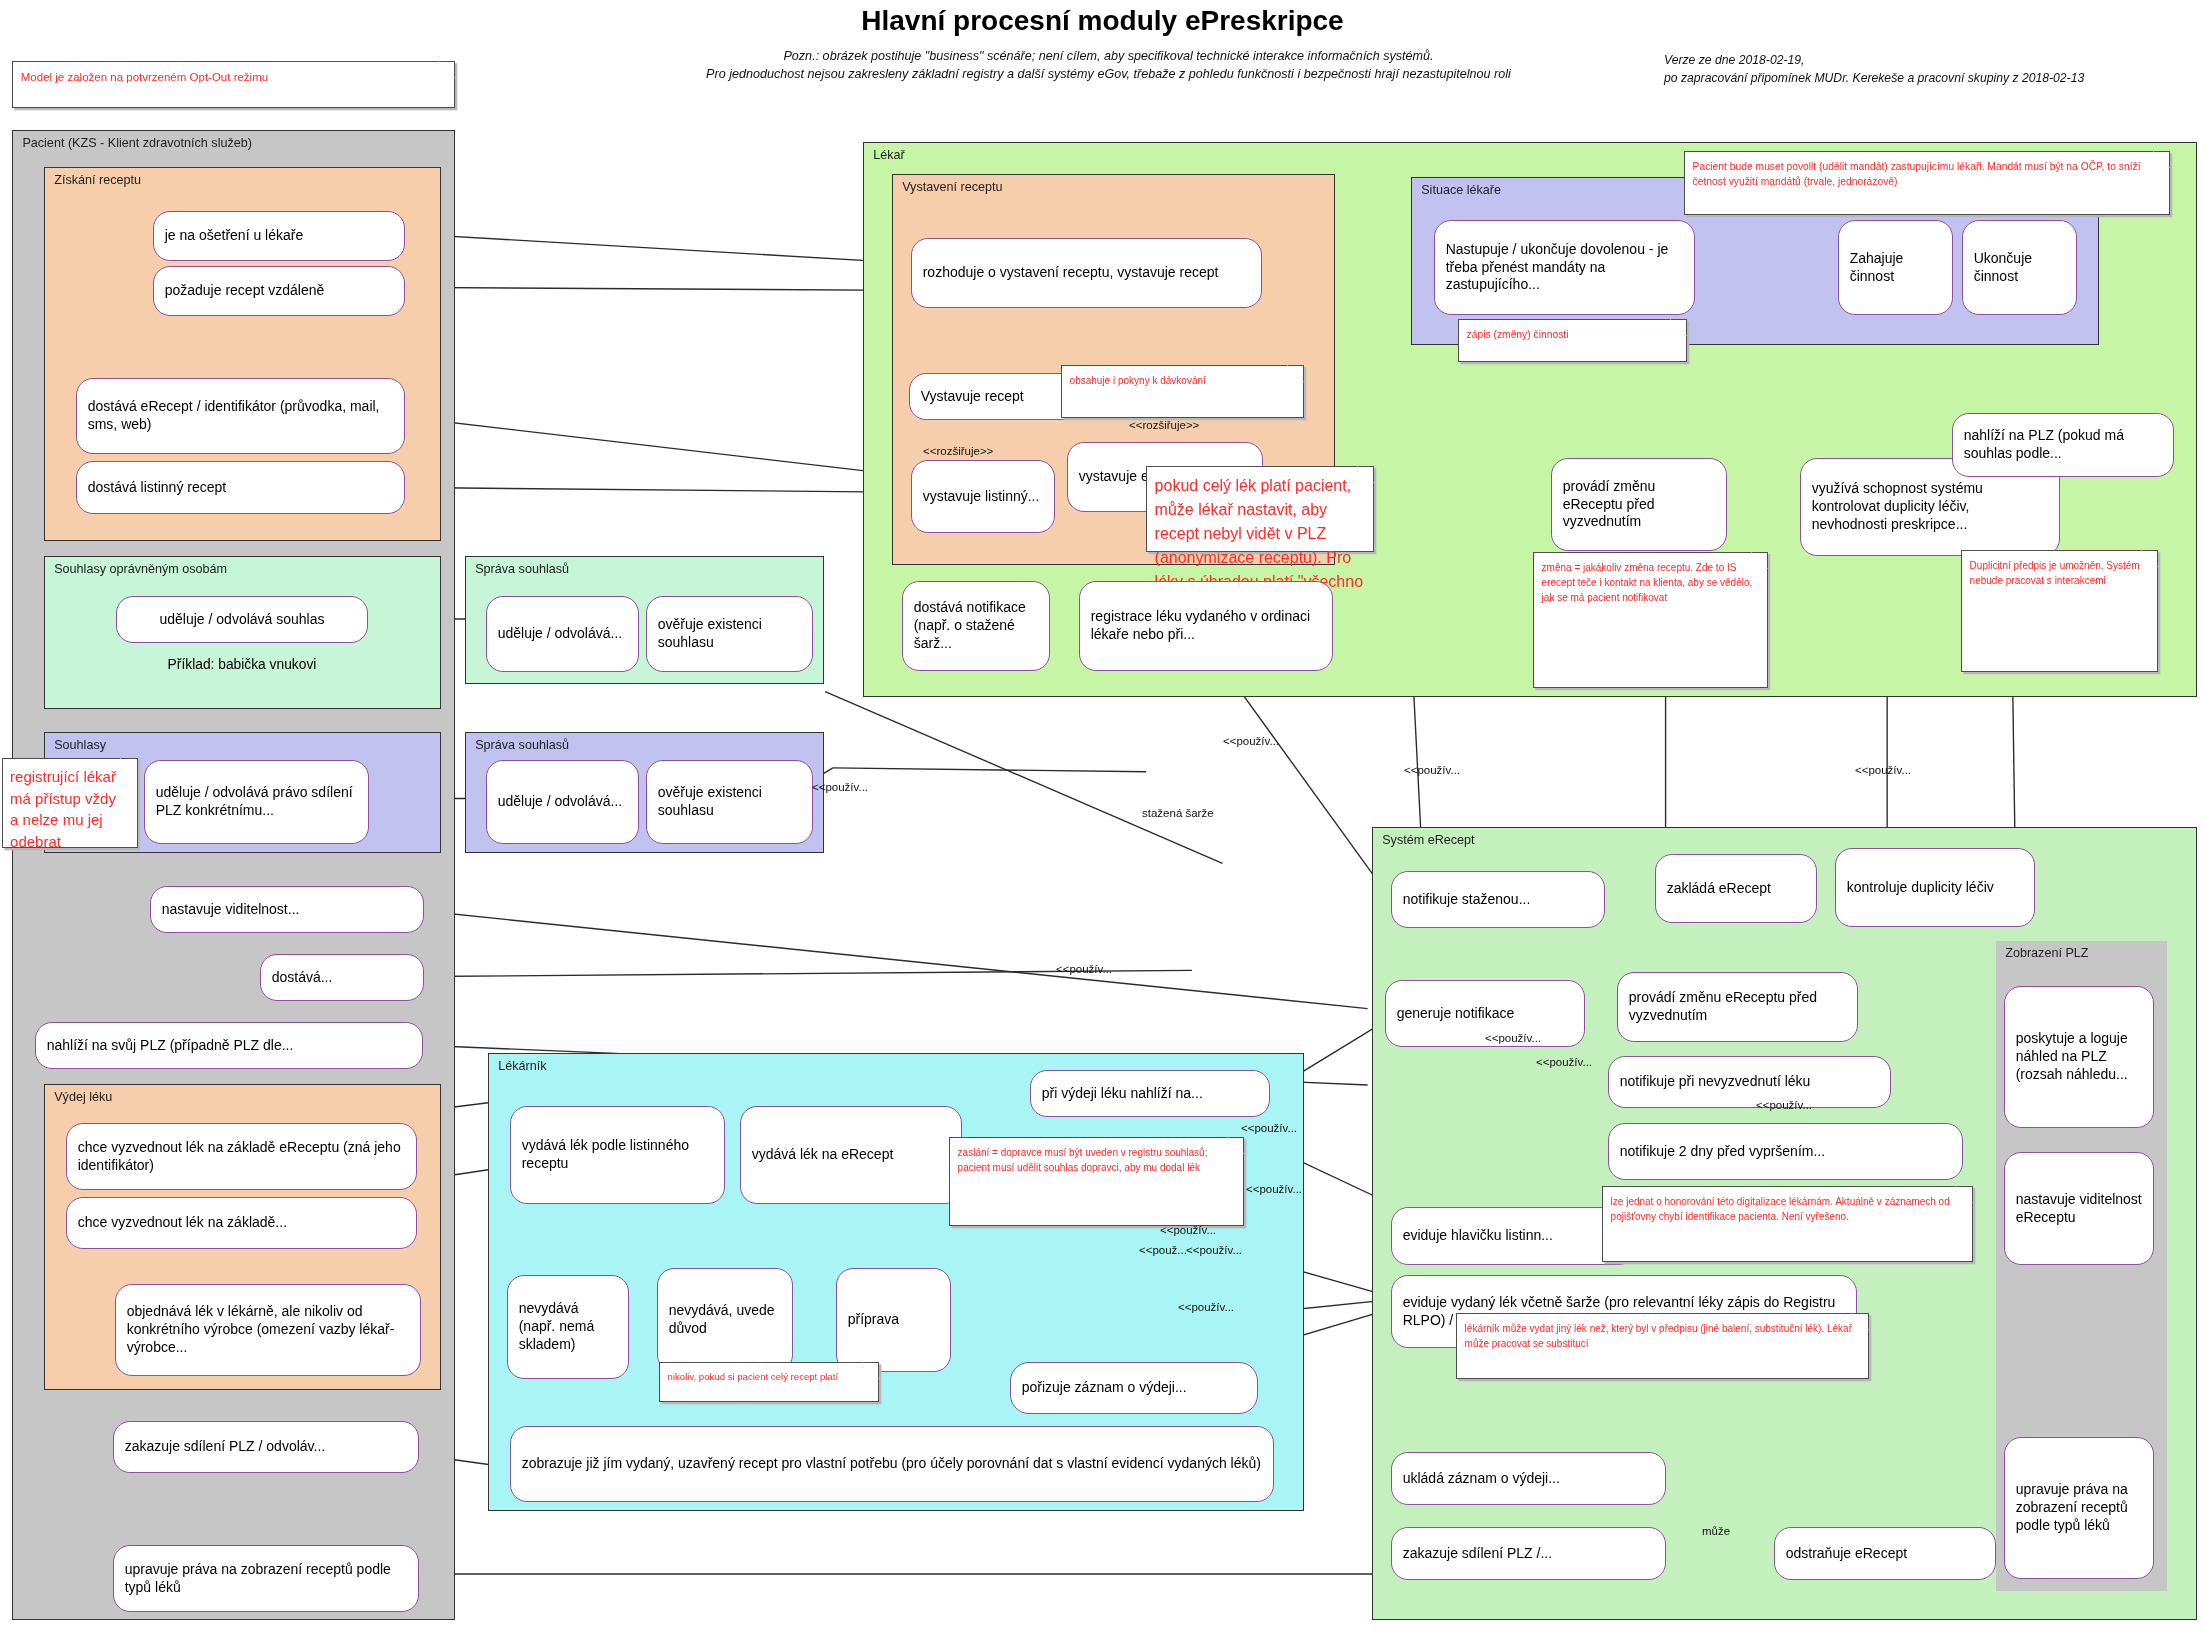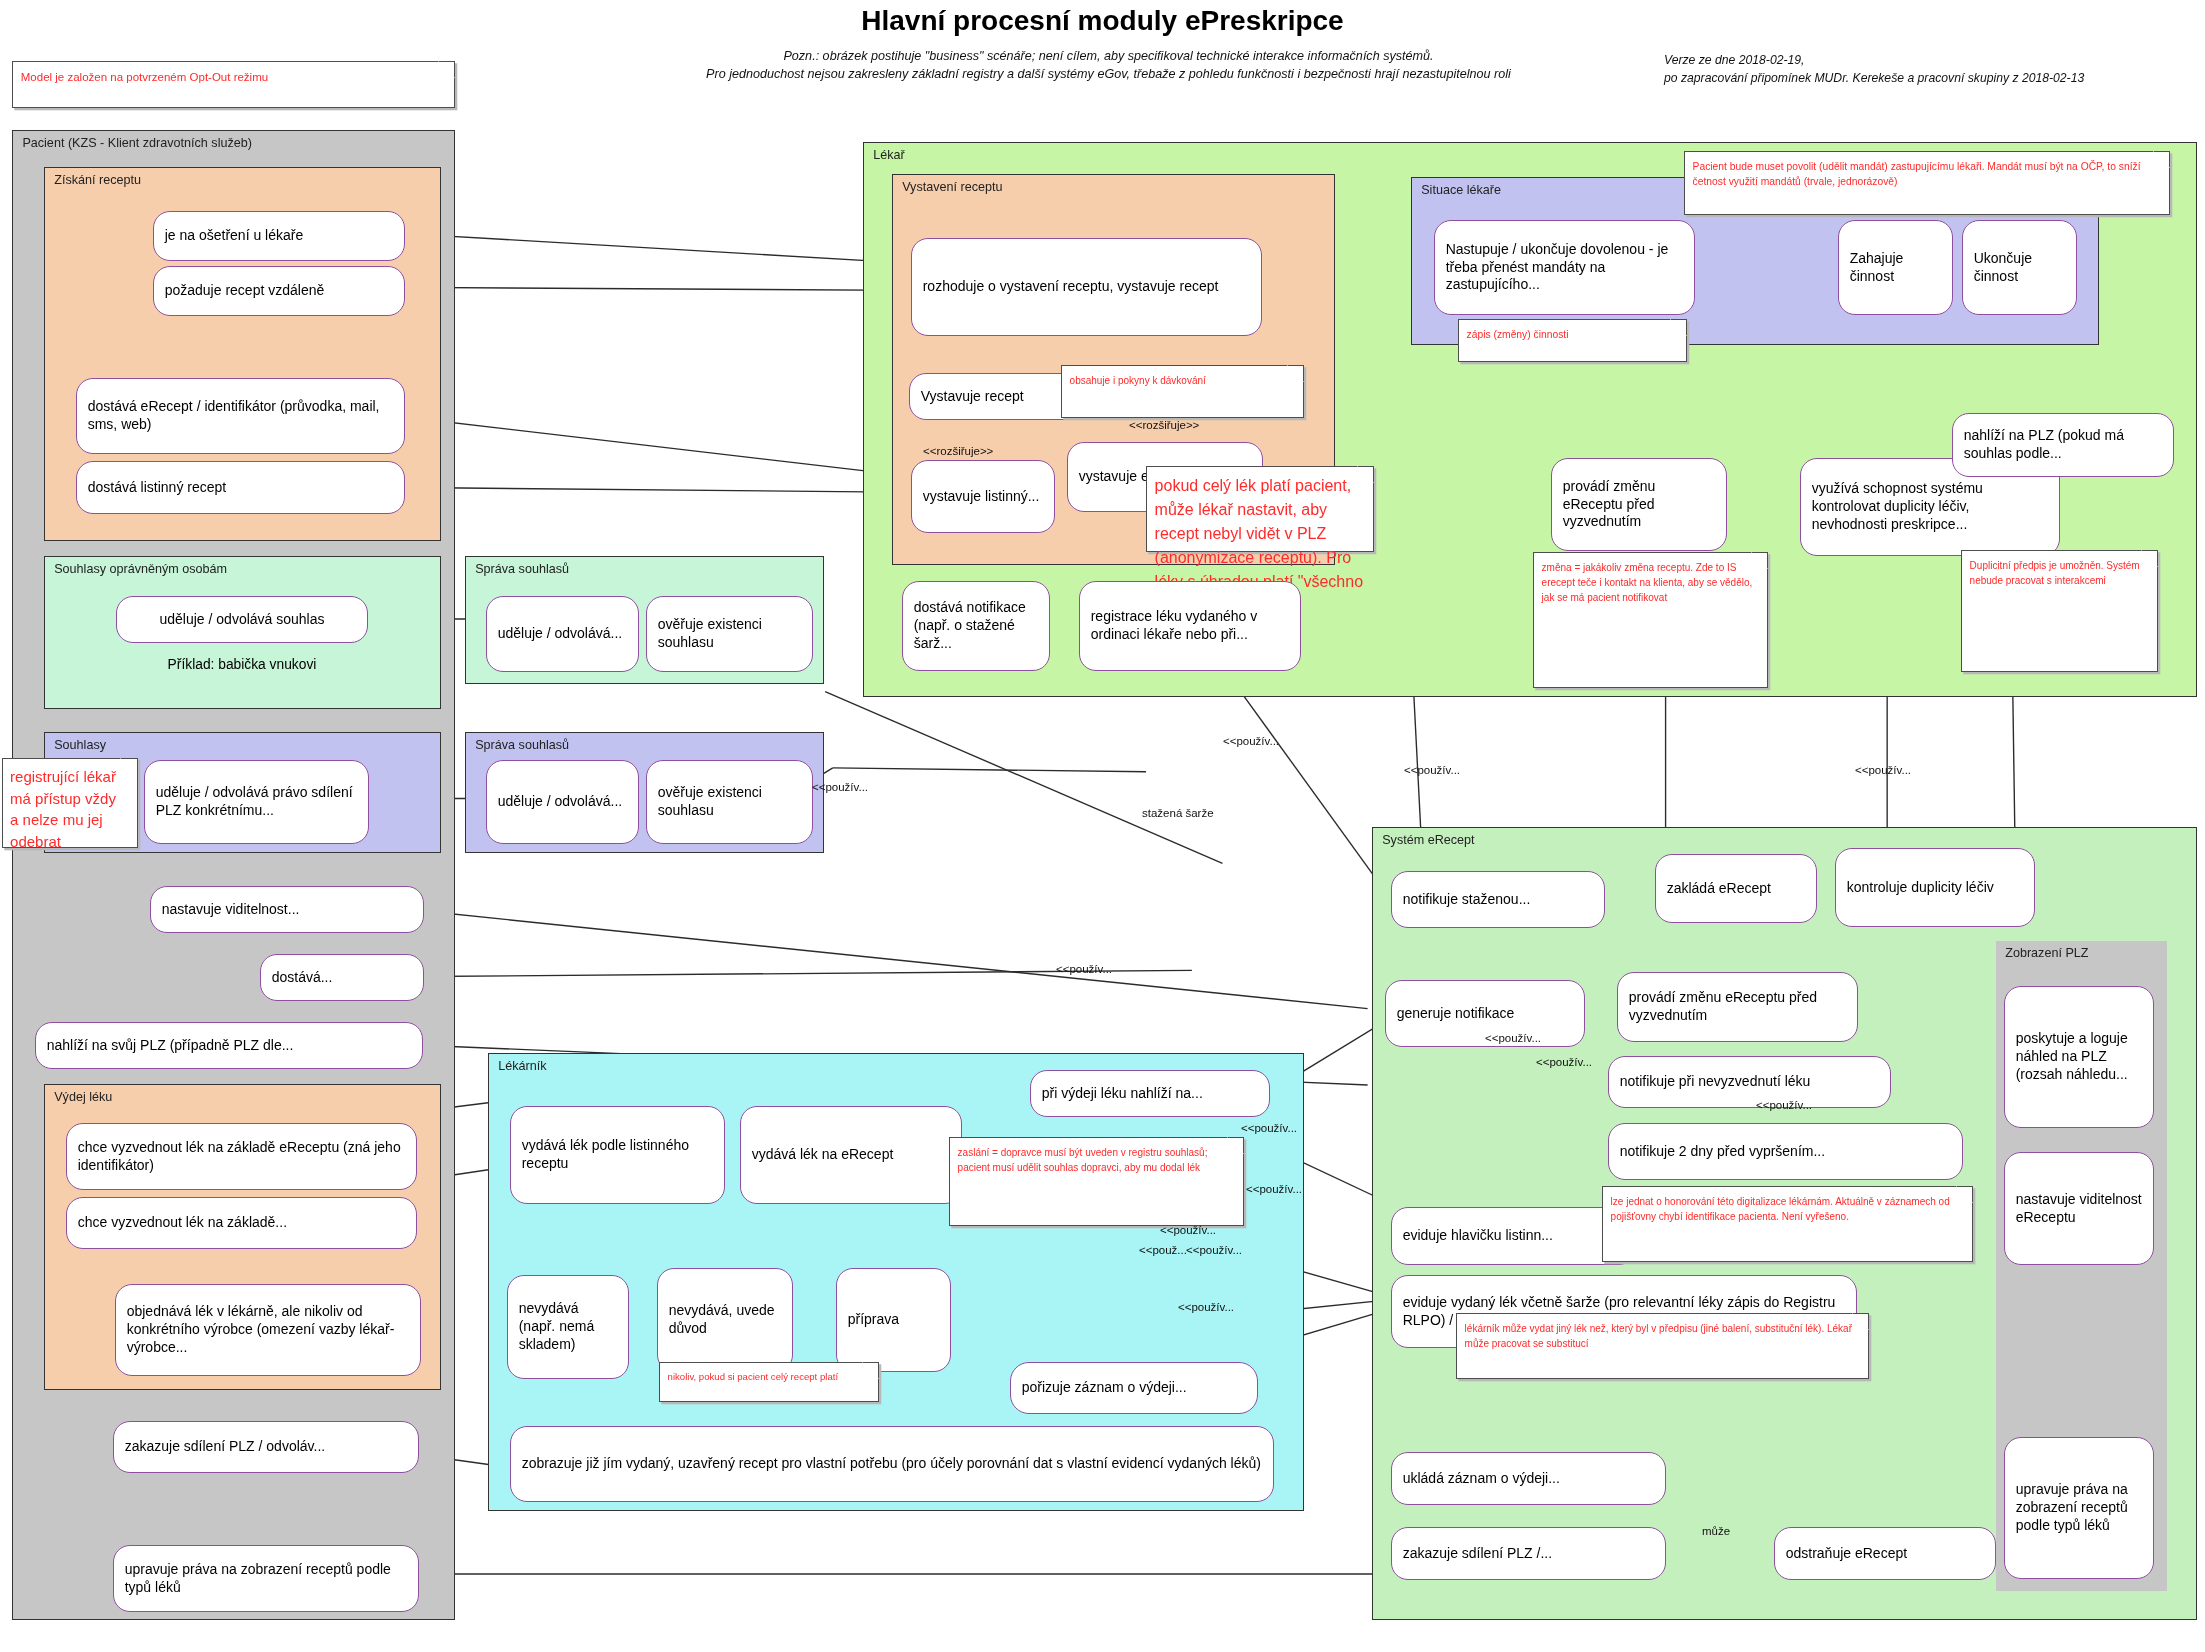--- a/index.html
+++ b/index.html
@@ -255,21 +255,21 @@
   <span>upravuje práva na zobrazení receptů podle typů léků</span>
 </div>
 
 <div class="pkg pkg-green" style="left:863px; top:142px; width:1334px; height:555px;">
   <div class="pkg-title">Lékař</div>
 </div>
 
 <div class="pkg pkg-orange" style="left:892px; top:174px; width:443px; height:391px;">
   <div class="pkg-title">Vystavení receptu</div>
 </div>
-<div class="uc" style="left:911px; top:238px; width:351px; height:98px;">
+<div class="uc" style="left:911px; top:238px; width:351px; height:70px;">
   <span>rozhoduje o vystavení receptu, vystavuje recept</span>
 </div>
 <div class="uc" style="left:909px; top:373px; width:306px; height:47px;">
   <span>Vystavuje recept</span>
 </div>
 <div class="note" style="left:1061px; top:365px; width:243px; height:53px; font-size:10px;">
   <span>obsahuje i pokyny k dávkování</span>
 </div>
 <div class="stereo" style="left:923px; top:445px;"><span>&lt;&lt;rozšiřuje&gt;&gt;</span></div>
 <div class="stereo" style="left:1129px; top:419px;"><span>&lt;&lt;rozšiřuje&gt;&gt;</span></div>
@@ -279,21 +279,21 @@
 <div class="uc" style="left:1067px; top:442px; width:196px; height:70px;">
   <span>vystavuje eRecept</span>
 </div>
 <div class="note" style="left:1146px; top:466px; width:228px; height:86px; font-size:16px;">
   <span>pokud celý lék platí pacient, může lékař nastavit, aby recept nebyl vidět v PLZ (anonymizace receptu). Pro léky s úhradou platí "všechno nebo nic"</span>
 </div>
 
 <div class="uc" style="left:902px; top:581px; width:148px; height:90px;">
   <span>dostává notifikace (např. o stažené šarž...</span>
 </div>
-<div class="uc" style="left:1079px; top:581px; width:222px; height:90px;">
+<div class="uc" style="left:1079px; top:581px; width:254px; height:90px;">
   <span>registrace léku vydaného v ordinaci lékaře nebo při...</span>
 </div>
 <div class="uc" style="left:1551px; top:458px; width:176px; height:93px;">
   <span>provádí změnu eReceptu před vyzvednutím</span>
 </div>
 <div class="note" style="left:1533px; top:552px; width:235px; height:136px; font-size:10px;">
   <span>změna = jakákoliv změna receptu. Zde to IS erecept teče i kontakt na klienta, aby se vědělo, jak se má pacient notifikovat</span>
 </div>
 <div class="uc" style="left:1800px; top:458px; width:260px; height:98px;">
   <span>využívá schopnost systému kontrolovat duplicity léčiv, nevhodnosti preskripce...</span>

